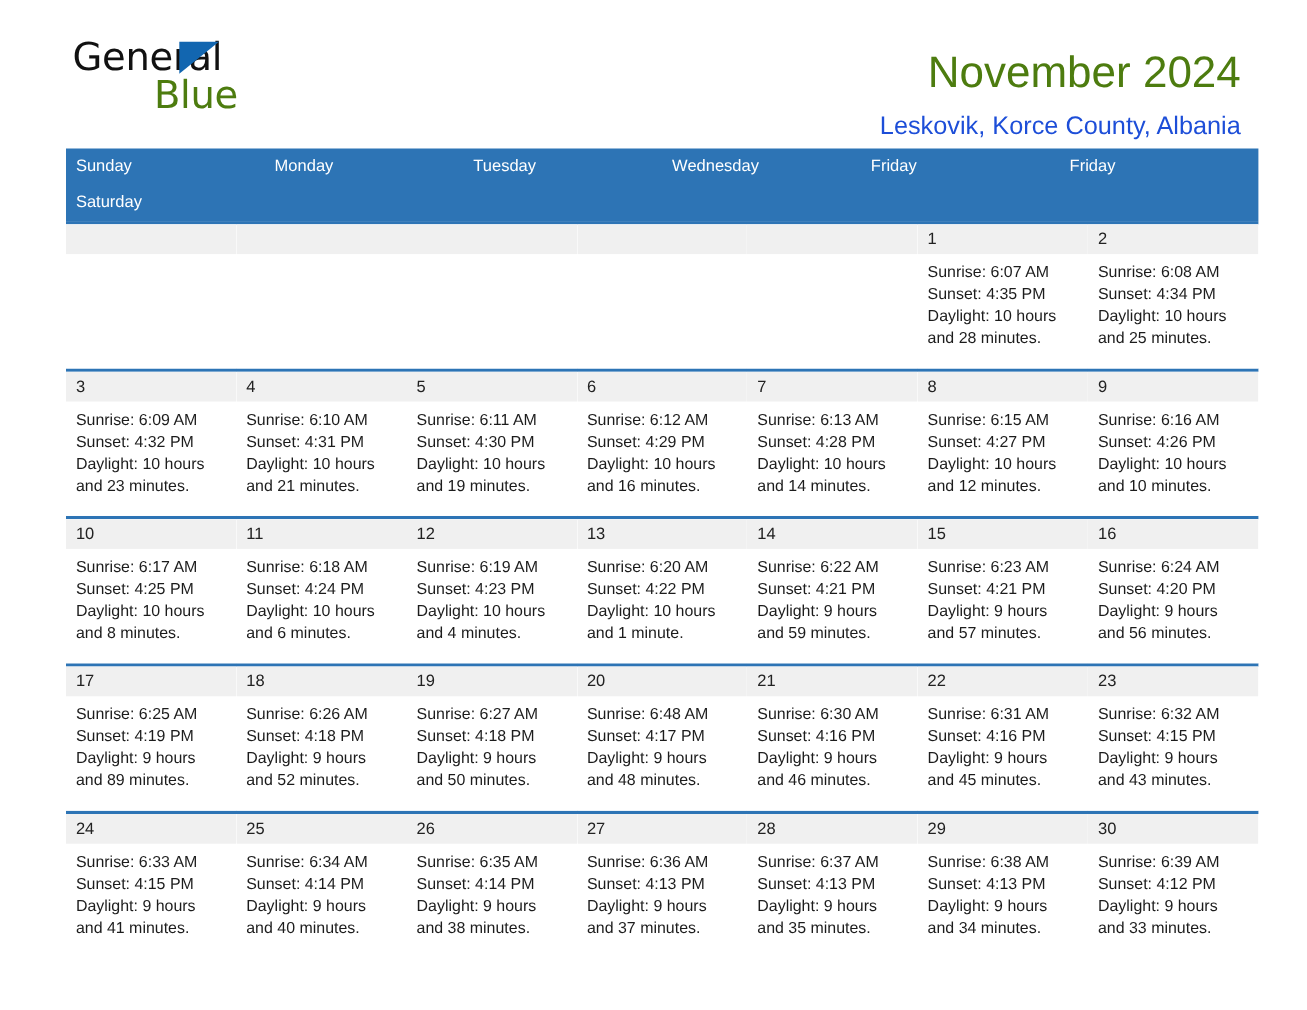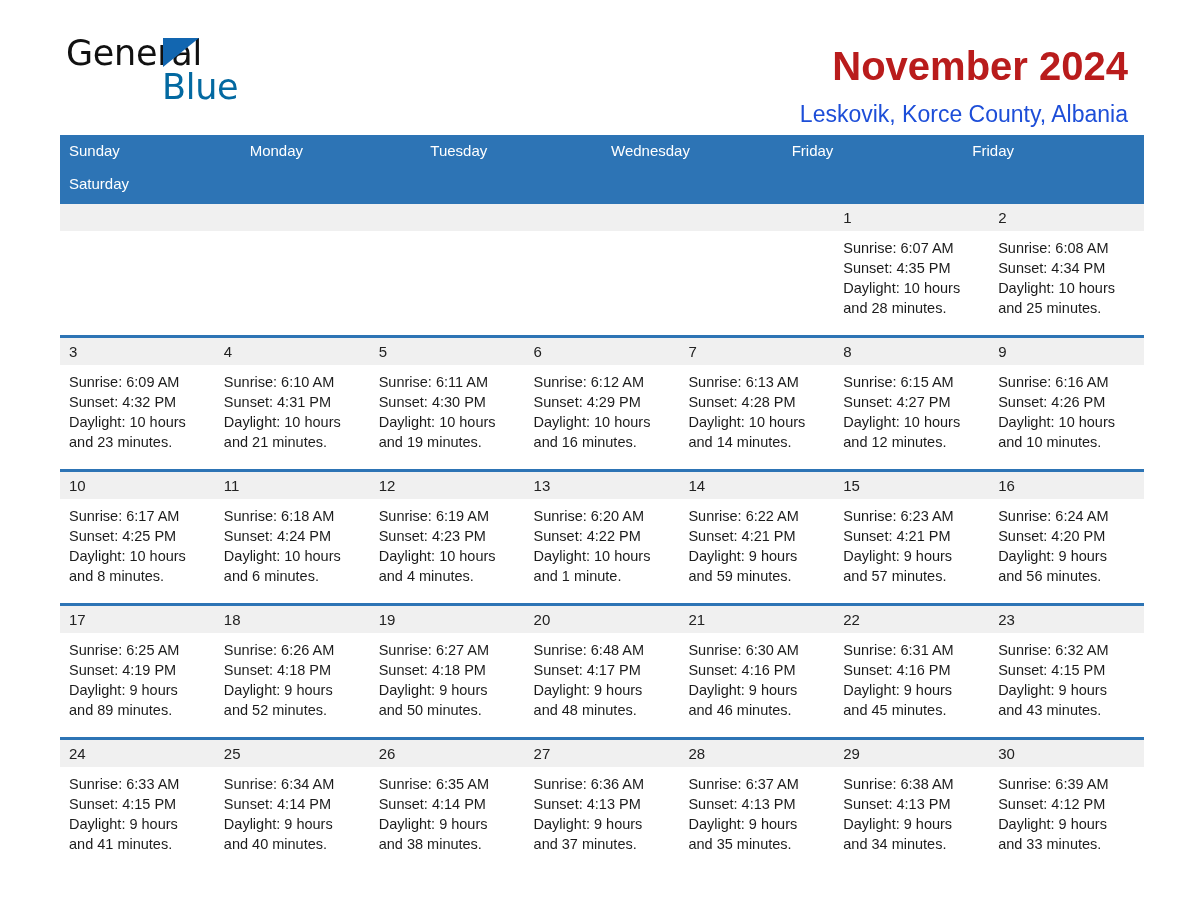--- a/index.html
+++ b/index.html
@@ -52,36 +52,36 @@
     left: 97px;
     top: 4px;
     width: 0;
     height: 0;
     border-left: 36px solid #1266b0;
     border-bottom: 29px solid transparent;
   }
   .brand-line2 {
     position: relative;
     margin-top: -4px;
-    margin-left: 96px;
+    margin-left: 74px;
     font-size: 35px;
     line-height: 38px;
     letter-spacing: -0.3px;
-    color: #0369a1;
+    color: #4d7c0f;
     font-family: "DejaVu Sans", sans-serif;
     font-weight: 400;
   }
   .title-block {
     text-align: right;
   }
   .cal-title {
     font-size: 40px;
     line-height: 48px;
-    font-weight: 700;
-    color: #b91c1c;
+    font-weight: 400;
+    color: #4d7c0f;
     letter-spacing: 0px;
     white-space: nowrap;
   }
   .cal-subtitle {
     margin-top: 10px;
     font-size: 23px;
     line-height: 28px;
     font-weight: 400;
     color: #1d4ed8;
     white-space: nowrap;

